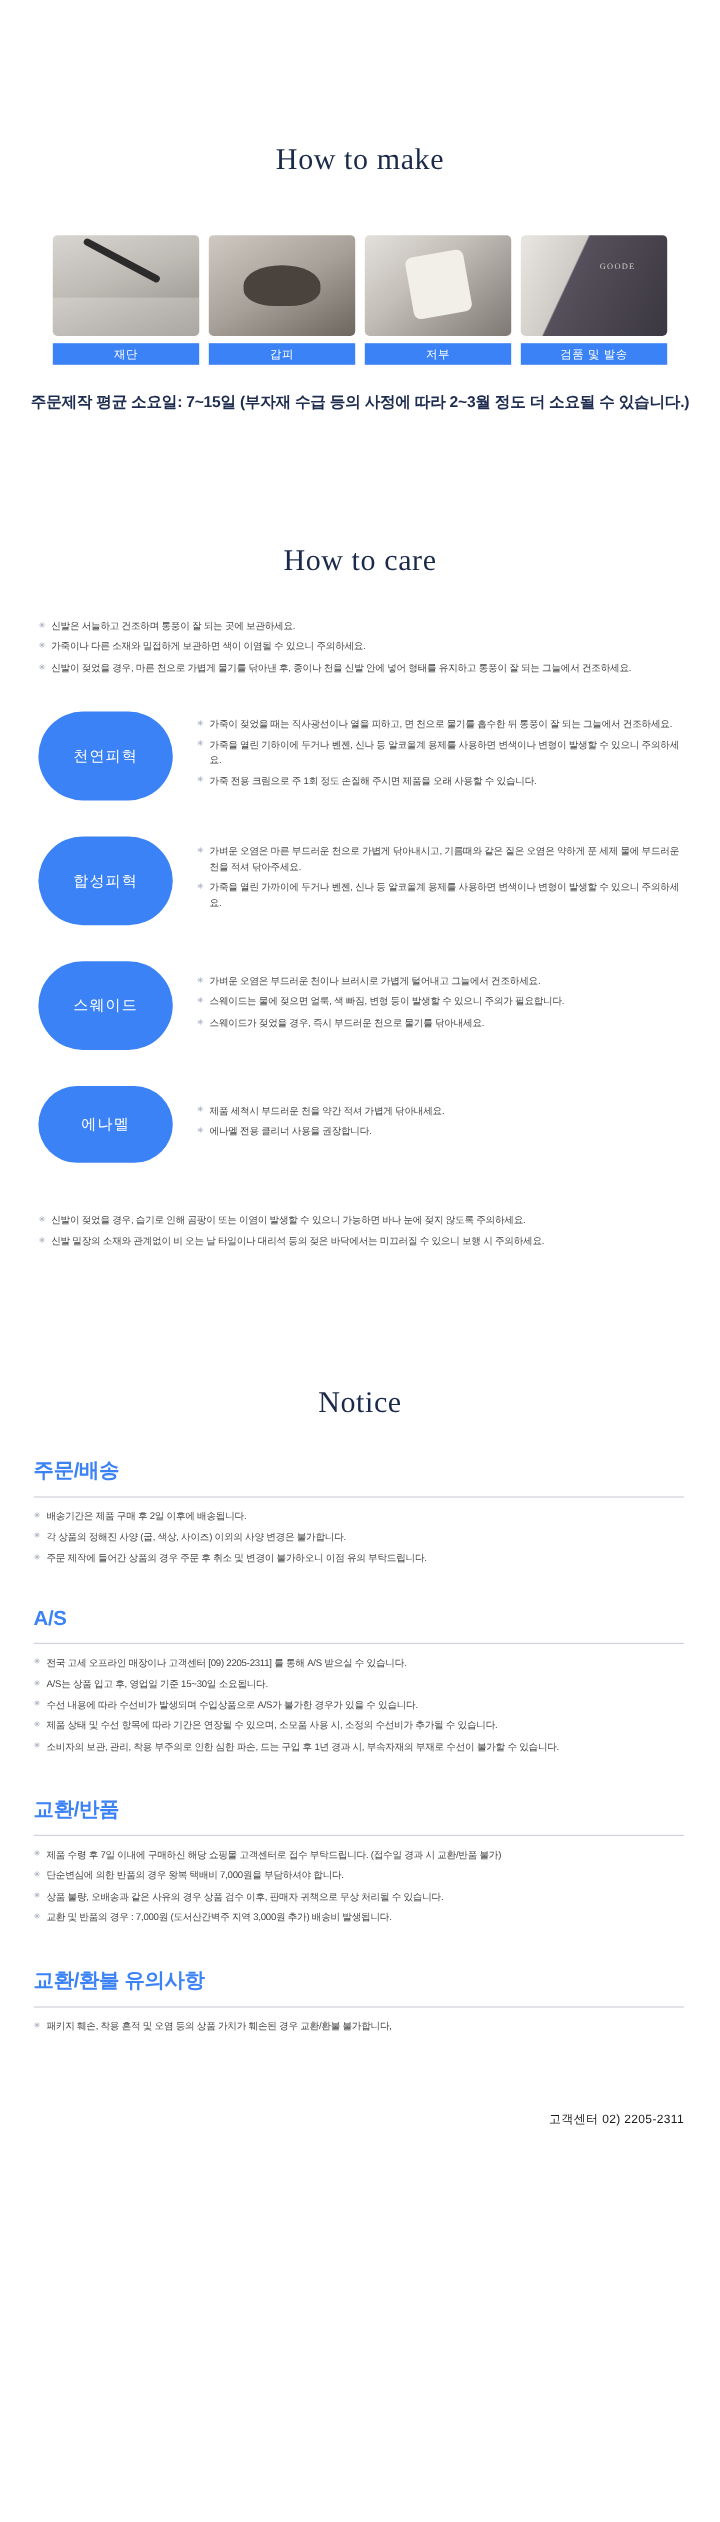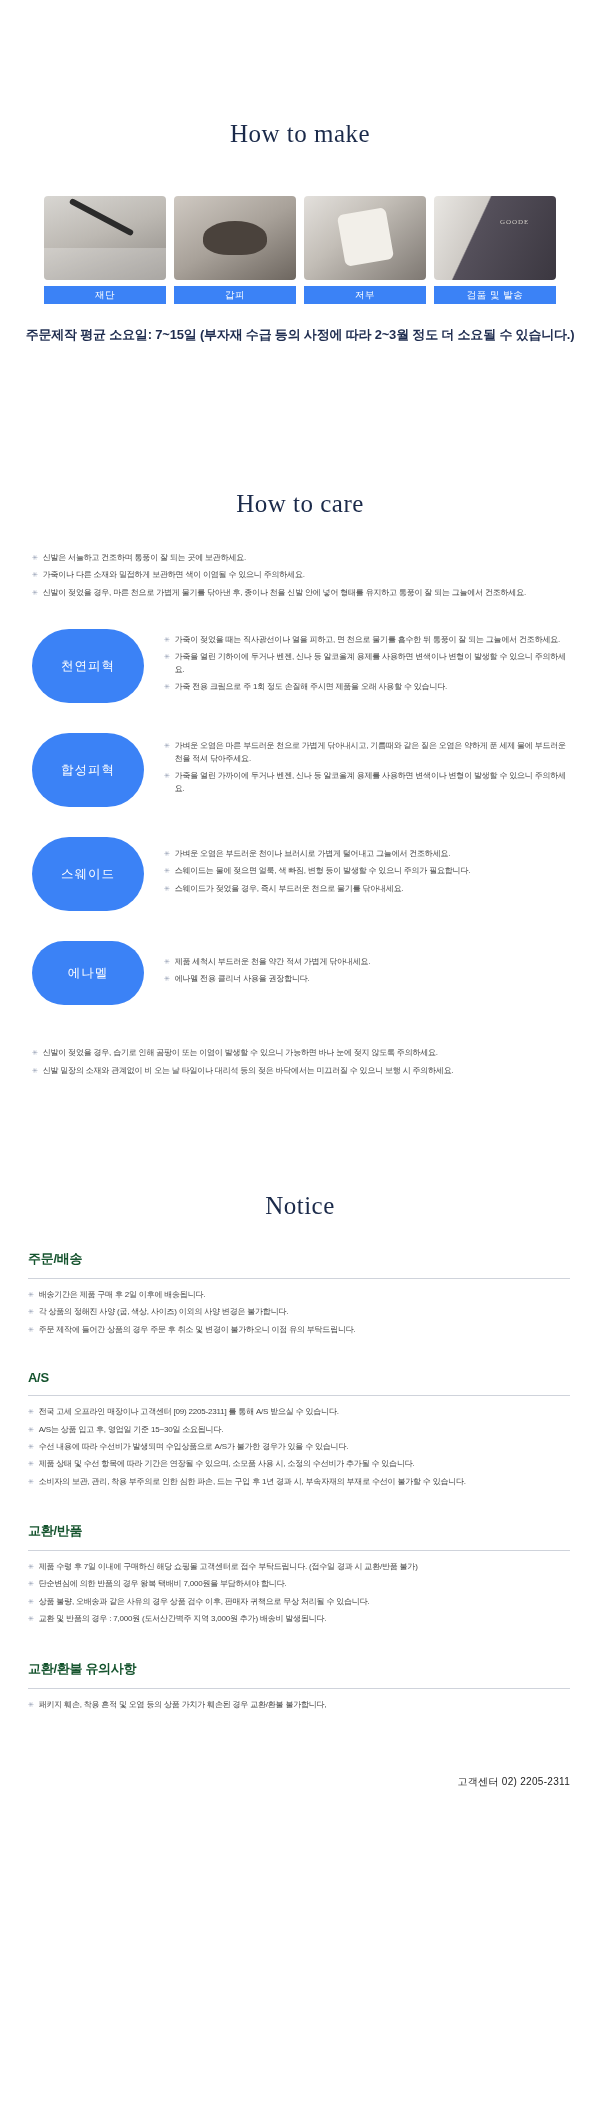--- a/index.html
+++ b/index.html
@@ -100,21 +100,21 @@
     text-align: center;
     font-size: 13px;
     color: #1e2c4f;
     font-weight: bold;
     margin-top: 22px;
     letter-spacing: -0.2px;
   }
 
   
   .care-section { padding: 110px 0 0 0; }
-  .care-title { margin-bottom: 34px; margin-top: 36px; }
+  .care-title { margin-bottom: 34px; }
 
   .care-intro { padding: 0 30px 0 32px; }
   .bullet-line {
     display: flex;
     align-items: flex-start;
     font-size: 8px;
     line-height: 1.55;
     color: #444;
     margin-bottom: 5px;
     letter-spacing: -0.2px;
@@ -156,23 +156,23 @@
     color: #222;
     font-weight: bold;
     margin-bottom: 9px;
   }
 
   
   .notice-section { padding: 110px 0 0 0; }
   .notice-title { margin-bottom: 30px; }
   .notice-block { padding: 0 30px 0 28px; margin-bottom: 34px; }
   .notice-head {
-    font-size: 13px;
+    font-size: 17px;
     font-weight: bold;
-    color: #14532d;
+    color: #3b82f6;
     margin-bottom: 10px;
     letter-spacing: -0.3px;
   }
   .notice-head.en { font-family: "Liberation Sans", sans-serif; }
   .notice-sep {
     border: none;
     border-top: 1px solid #cfd3db;
     margin: 0 0 10px 0;
   }
   .footer-contact {

